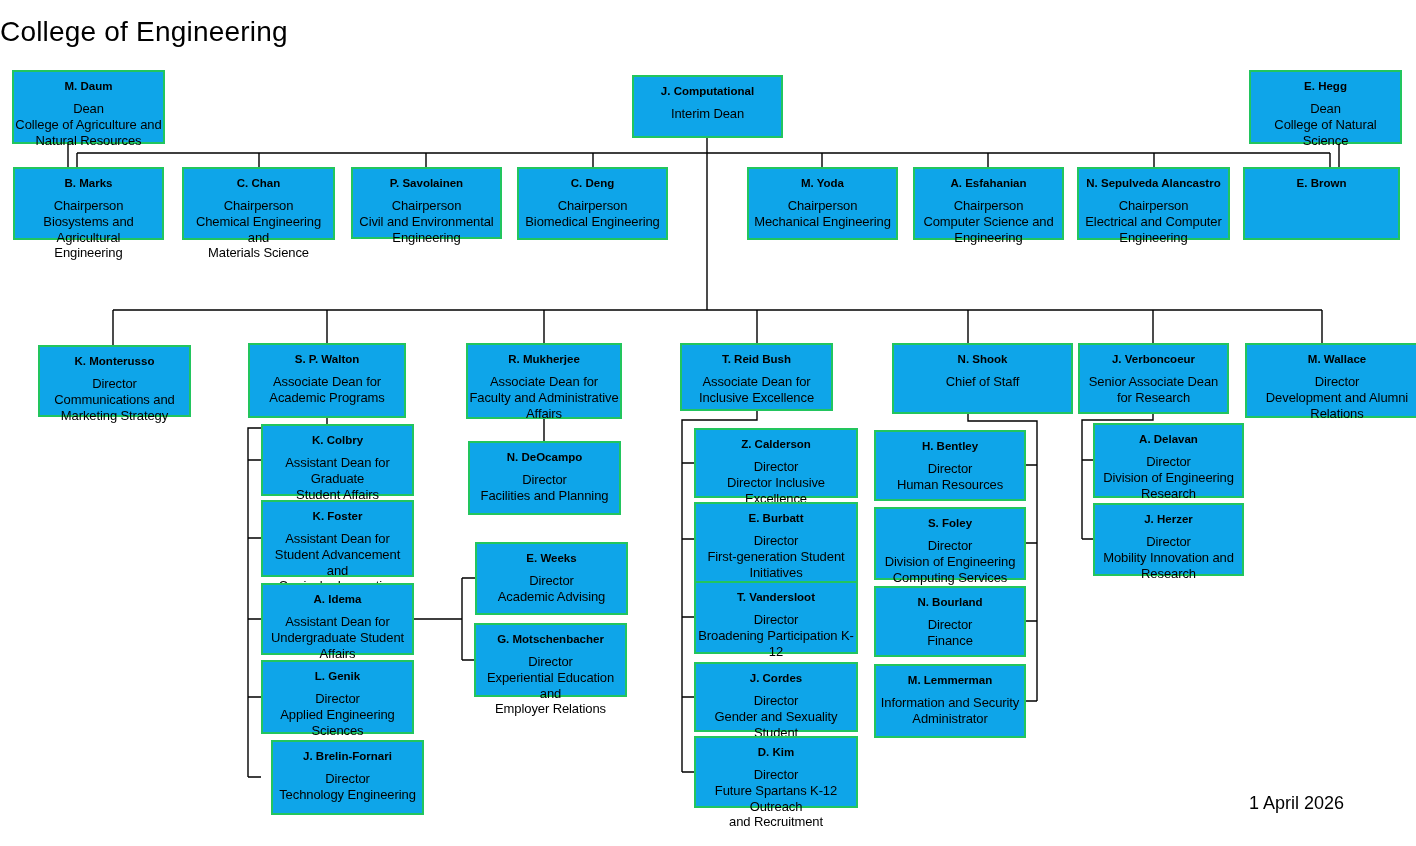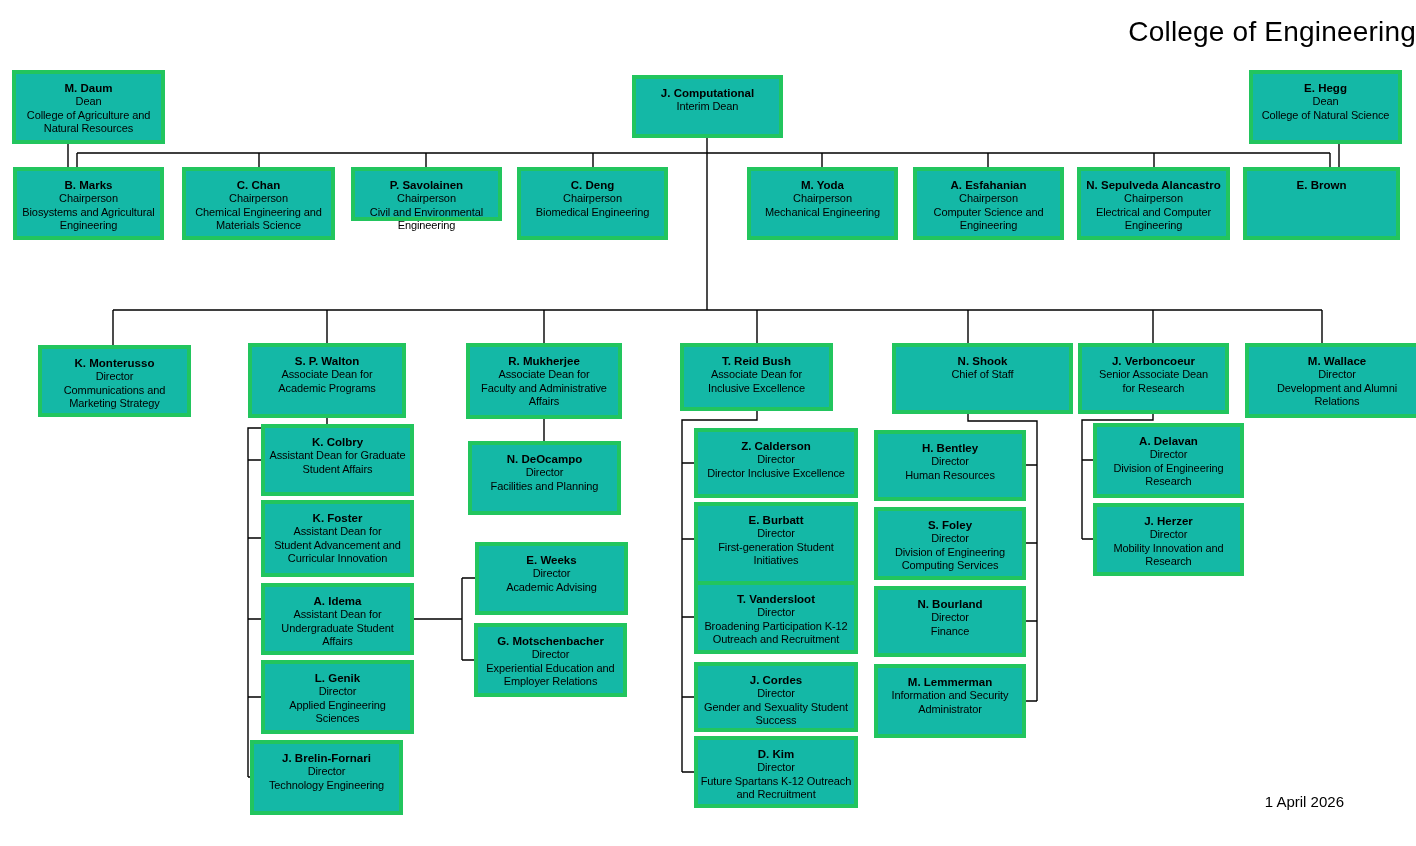--- a/index.html
+++ b/index.html
@@ -1,49 +1,49 @@
 <!DOCTYPE html>
 <html><head>
 <meta charset="utf-8">
 <style>
   html,body{margin:0;padding:0;background:#fff;}
   body{width:1416px;height:846px;position:relative;overflow:hidden;
        font-family:"Liberation Sans",sans-serif;color:#000;}
-  .title{position:absolute;left:0;top:16px;width:1416px;text-align:right;
+  .title{position:absolute;left:0;top:16px;width:1416px;text-align:left;
          font-size:28px;font-weight:400;letter-spacing:.2px;}
   svg.lines{position:absolute;left:0;top:0;}
-  .node{position:absolute;background:#14b8a6;border:4px solid #22c55e;
+  .node{position:absolute;background:#0ea5e9;border:2px solid #22c55e;
         box-sizing:border-box;text-align:center;padding:7px 1px 0 1px;}
   .nm{font-size:11.5px;font-weight:700;line-height:1.25;white-space:pre-line;}
-  .rl{font-size:11px;line-height:1.2;white-space:pre-line;letter-spacing:-0.1px;}
-  .date{position:absolute;right:72px;top:793px;font-size:15px;font-weight:400;}
+  .rl{font-size:13px;line-height:1.2;white-space:pre-line;letter-spacing:-0.1px;margin-top:8px;}
+  .date{position:absolute;right:72px;top:793px;font-size:18px;font-weight:400;}
 
   #daum{left:12px;top:70px;width:153px;height:74px}
   #papa{left:632px;top:75px;width:151px;height:63px}
   #hegg{left:1249px;top:70px;width:153px;height:74px}
   #marks{left:13px;top:167px;width:151px;height:73px}
   #chan{left:182px;top:167px;width:153px;height:73px}
-  #savolainen{left:351px;top:167px;width:151px;height:54px}
+  #savolainen{left:351px;top:167px;width:151px;height:72px}
   #deng{left:517px;top:167px;width:151px;height:73px}
   #yoda{left:747px;top:167px;width:151px;height:73px}
   #esfahanian{left:913px;top:167px;width:151px;height:73px}
   #sepulveda{left:1077px;top:167px;width:153px;height:73px}
   #brown{left:1243px;top:167px;width:157px;height:73px}
   #monterusso{left:38px;top:345px;width:153px;height:72px}
   #walton{left:248px;top:343px;width:158px;height:75px}
   #mukherjee{left:466px;top:343px;width:156px;height:76px}
   #reidbush{left:680px;top:343px;width:153px;height:68px}
   #shook{left:892px;top:343px;width:181px;height:71px}
   #verboncoeur{left:1078px;top:343px;width:151px;height:71px}
   #wallace{left:1245px;top:343px;width:184px;height:75px}
   #colbry{left:261px;top:424px;width:153px;height:72px}
   #foster{left:261px;top:500px;width:153px;height:77px}
   #idema{left:261px;top:583px;width:153px;height:72px}
   #genik{left:261px;top:660px;width:153px;height:74px}
-  #brelin{left:250px;top:740px;width:153px;height:75px}
+  #brelin{left:271px;top:740px;width:153px;height:75px}
   #deocampo{left:468px;top:441px;width:153px;height:74px}
   #weeks{left:475px;top:542px;width:153px;height:73px}
   #motschenbacher{left:474px;top:623px;width:153px;height:74px}
   #calderson{left:694px;top:428px;width:164px;height:70px}
   #burbatt{left:694px;top:502px;width:164px;height:94px}
   #vandersloot{left:694px;top:581px;width:164px;height:73px}
   #cordes{left:694px;top:662px;width:164px;height:70px}
   #kim{left:694px;top:736px;width:164px;height:72px}
   #bentley{left:874px;top:430px;width:152px;height:71px}
   #foley{left:874px;top:507px;width:152px;height:73px}

